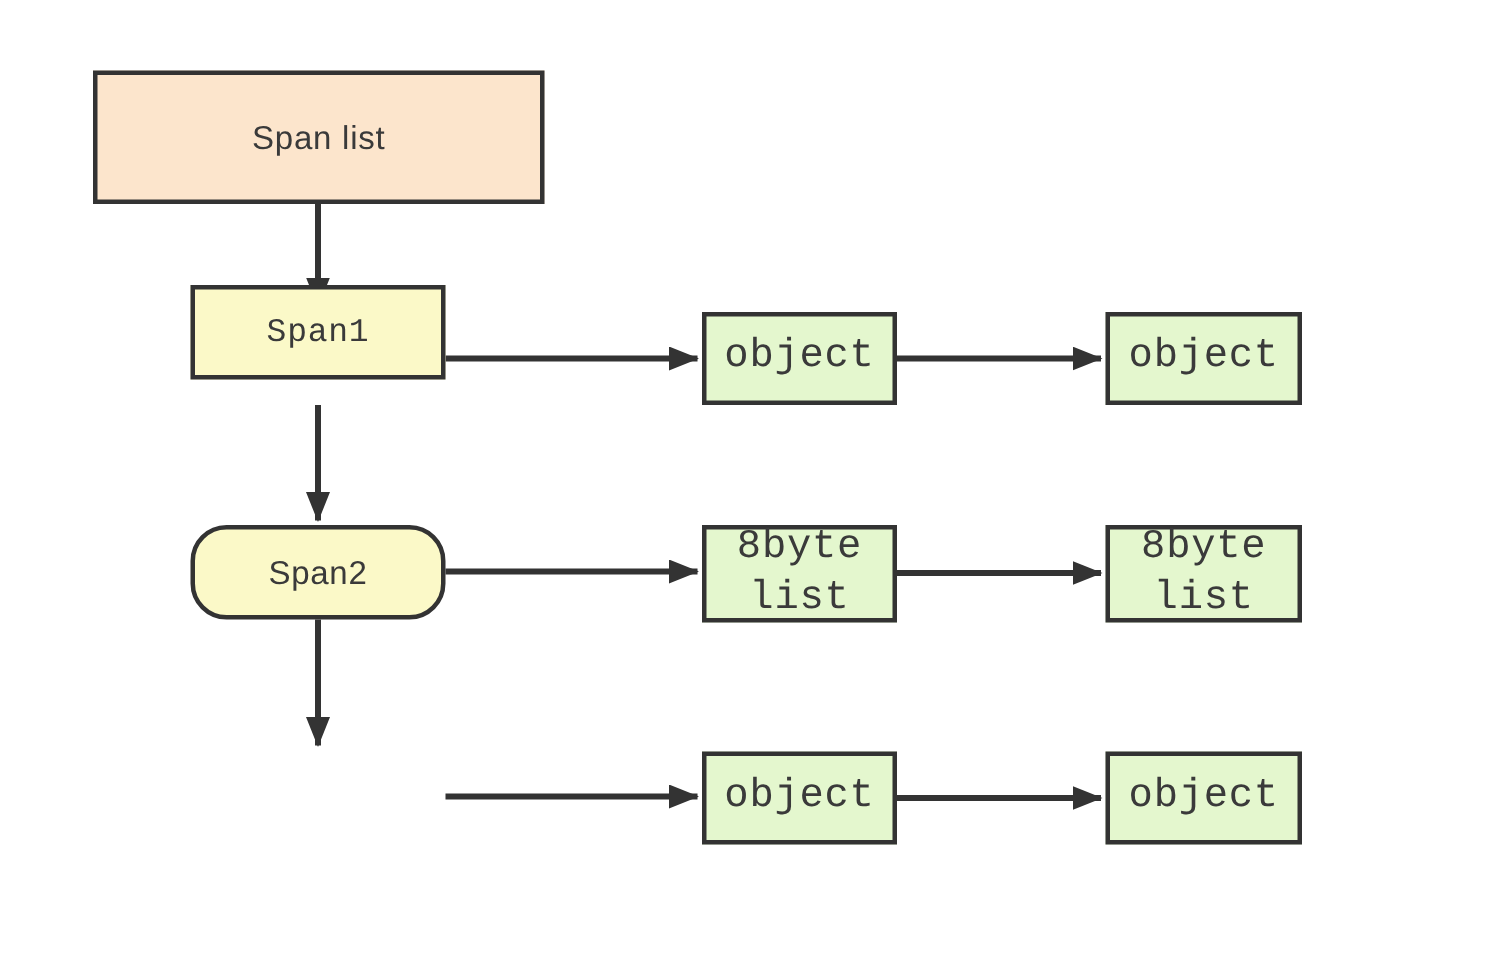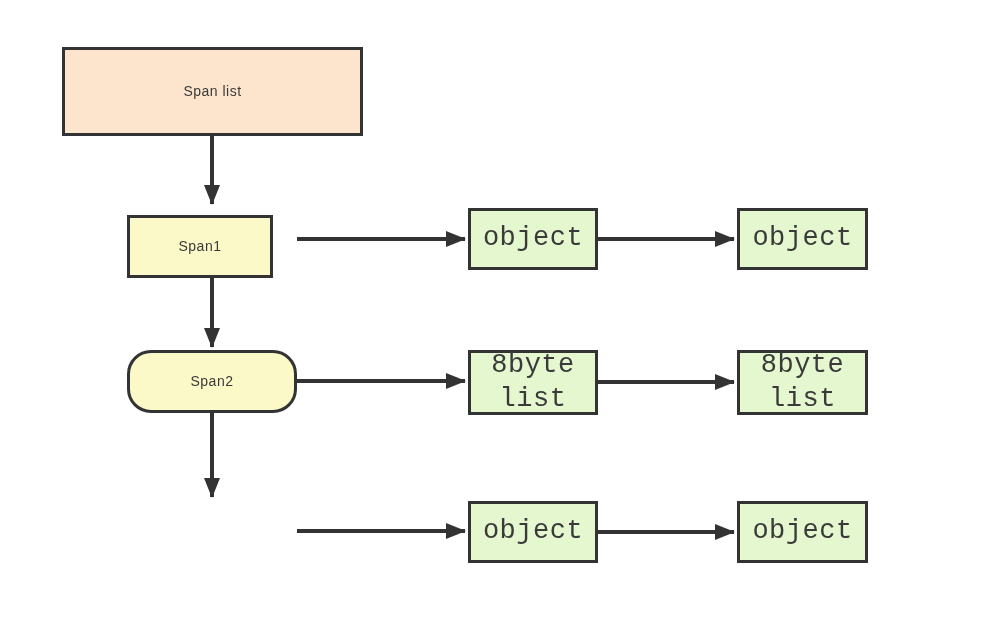--- a/index.html
+++ b/index.html
@@ -30,32 +30,32 @@
   .edges line { stroke: var(--border); stroke-width: 4; }
   .edges .head { fill: var(--border); }
   .node {
     position: absolute;
     border: 3px solid var(--border);
     display: flex;
     align-items: center;
     justify-content: center;
     text-align: center;
     color: var(--text);
-    font-size: 14px;
+    font-size: 22px;
     letter-spacing: 0.5px;
     white-space: pre-line;
     line-height: 1.25;
   }
   .node.peach  { background: var(--peach); }
   .node.yellow { background: var(--yellow); }
   .node.green  { background: var(--green); font-size: 27px; font-family: Liberation Mono, monospace; }
 
   
   #n-span-list { left: 62px;  top: 47px;  width: 301px; height: 89px; }
-  #n-span1     { left: 127px; top: 215px; width: 146px; height: 63px; }
+  #n-span1     { left: 127px; top: 190px; width: 170px; height: 63px; font-family: Liberation Mono, monospace; }
   #n-span2     { left: 127px; top: 350px; width: 170px; height: 63px; border-radius: 24px; }
   #n-span3     { left: 127px; top: 500px; width: 170px; height: 63px; }
   #n-obj-1a    { left: 468px; top: 208px; width: 130px; height: 62px; }
   #n-obj-1b    { left: 737px; top: 208px; width: 131px; height: 62px; }
   #n-byte-2a   { left: 468px; top: 350px; width: 130px; height: 65px; }
   #n-byte-2b   { left: 737px; top: 350px; width: 131px; height: 65px; }
   #n-obj-3a    { left: 468px; top: 501px; width: 130px; height: 62px; }
   #n-obj-3b    { left: 737px; top: 501px; width: 131px; height: 62px; }
 </style>
 </head>

